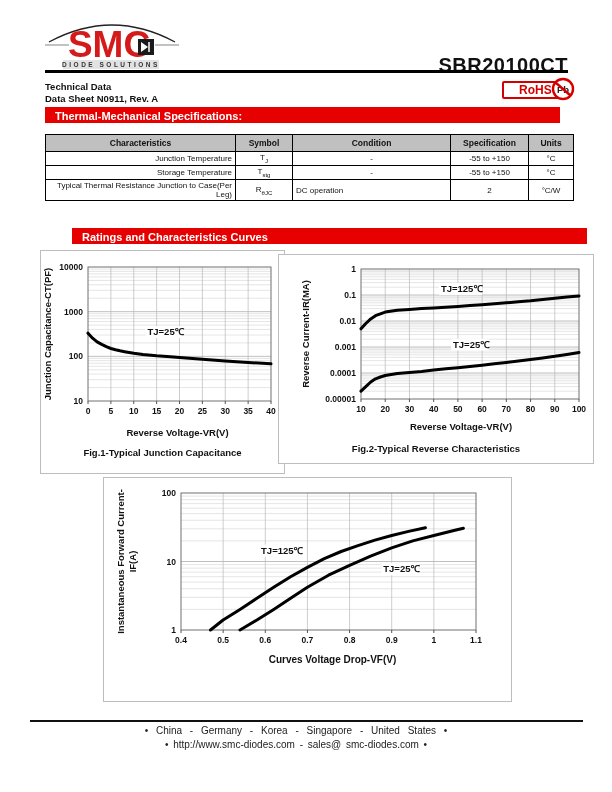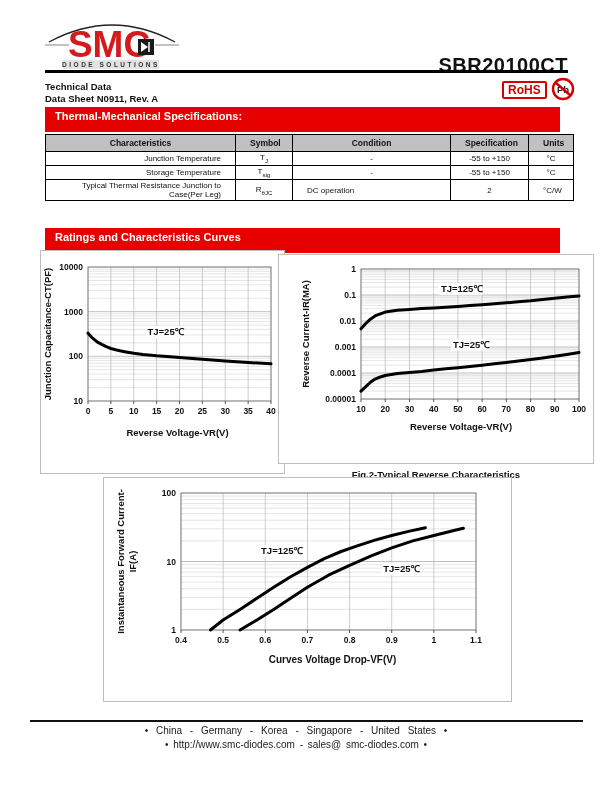--- a/index.html
+++ b/index.html
@@ -6,47 +6,47 @@
   body{
     width:612px;height:792px;background:#ffffff;position:relative;
     font-family:"Liberation Sans",sans-serif;color:#111;overflow:hidden;
   }
   .abs{position:absolute;}
   
   #product-title{right:44px;top:54px;font-size:20px;font-weight:bold;letter-spacing:.5px;}
   #header-rule{left:45px;top:70px;width:523px;height:3px;background:#000;}
   #docinfo{left:45px;top:81px;font-size:9.5px;font-weight:bold;line-height:12px;}
   #rohs-badge{left:502px;top:81px;border:2px solid var(--badge-red,#d40000);color:var(--badge-red,#d40000);
-    font-size:12px;font-weight:bold;padding:0px 4px;border-radius:2px;}
+    font-size:12px;font-weight:bold;padding:0px 15px;border-radius:2px;}
   #pb-badge{left:551px;top:77px;}
   
-  .banner{left:45px;width:515px;height:25px;background:var(--banner-red,#e60000);
+  .banner{left:45px;width:515px;height:16px;background:var(--banner-red,#e60000);
     color:#fff;font-size:11px;font-weight:bold;line-height:19px;padding-left:10px;box-sizing:border-box;}
   #banner-thermal{top:107px;}
-  #banner-ratings{top:228px;}
+  #banner-ratings{top:228px;margin-left:27px;}
   
   #spec-table{left:45px;top:134px;border-collapse:collapse;table-layout:fixed;width:528px;font-size:8px;}
-  #spec-table th,#spec-table td{border:1px solid #000;padding:1px 14px;overflow:hidden;}
+  #spec-table th,#spec-table td{border:1px solid #000;padding:1px 3px;overflow:hidden;}
   #spec-table th{background:var(--th-bg,#c0c0c0);font-size:8.5px;height:14px;}
   #spec-table td{text-align:center;height:11px;}
   #spec-table td.char{text-align:right;}
   sub{font-size:6px;}
   
   .figbox{border:1px solid #bdbdbd;background:#fff;}
   #figbox1{left:40px;top:250px;width:243px;height:222px;}
   #figbox2{left:278px;top:254px;width:314px;height:208px;z-index:2;}
   #figbox3{left:103px;top:477px;width:407px;height:223px;z-index:3;}
   .figbox svg{position:absolute;left:0;top:0;}
   svg text{font-family:"Liberation Sans",sans-serif;}
   .xlabel{position:absolute;width:100%;text-align:center;font-size:9.5px;font-weight:bold;}
   .caption{position:absolute;width:100%;text-align:center;font-size:9.5px;font-weight:bold;}
   #figbox1 .xlabel{top:176px;padding-left:30px;box-sizing:border-box;}
   #figbox1 .caption{top:196px;}
   #figbox2 .xlabel{top:166px;padding-left:50px;box-sizing:border-box;}
-  #figbox2 .caption{top:188px;margin-top:26px;}
+  #figbox2 .caption{top:188px;}
   #figbox3 .xlabel{top:176px;padding-left:50px;box-sizing:border-box;font-size:10px;}
   #figbox3 .caption{top:204px;}
   
   #footer-rule{left:30px;top:720px;width:553px;height:1.5px;background:#111;}
   .footer-line{left:0;width:592px;text-align:center;font-size:10px;color:#222;}
   #footer-line1{top:725px;word-spacing:5px;}
   #footer-line2{top:739px;word-spacing:2px;}
 </style>
 </head>
 <body>
@@ -183,20 +183,21 @@
       <text x="42" y="153" text-anchor="end" font-size="8.5" font-weight="bold" fill="#111">10</text>
       <text x="42" y="108.33333333333334" text-anchor="end" font-size="8.5" font-weight="bold" fill="#111">100</text>
       <text x="42" y="63.66666666666667" text-anchor="end" font-size="8.5" font-weight="bold" fill="#111">1000</text>
       <text x="42" y="19" text-anchor="end" font-size="8.5" font-weight="bold" fill="#111">10000</text>
       <text x="10" y="83" transform="rotate(-90 10 83)" text-anchor="middle" font-size="9.5" font-weight="bold" fill="#111">Junction Capacitance-CT(PF)</text>
       <polyline points="47.0,82.2 49.3,84.7 51.6,87.2 56.1,90.9 60.7,93.4 65.3,95.6 69.9,97.5 74.5,98.8 79.0,99.8 83.6,100.7 92.8,102.3 101.9,103.5 115.6,104.8 129.4,105.7 138.5,106.5 161.4,108.3 184.3,109.9 207.1,111.4 230.0,112.8" fill="none" stroke="#000" stroke-width="3" stroke-linejoin="round" stroke-linecap="round"></polyline>
       <rect x="104.475" y="75.0219172891884" width="37.599999999999994" height="12" fill="#fff"></rect>
       <text x="106.475" y="84.0219172891884" font-size="9.5" font-weight="bold" fill="#111">TJ=25℃</text>
     </svg>
   <div class="xlabel">Reverse Voltage-VR(V)</div>
+  <div class="caption">Fig.1-Typical Junction Capacitance</div>
 </div>
 
 <div class="abs figbox" id="figbox2">
   <svg width="314" height="162">
       <line x1="82" y1="136.1732201127365" x2="300" y2="136.1732201127365" stroke="#d4d4d4" stroke-width="0.6"></line>
       <line x1="82" y1="131.59484737728877" x2="300" y2="131.59484737728877" stroke="#d4d4d4" stroke-width="0.6"></line>
       <line x1="82" y1="128.34644022547297" x2="300" y2="128.34644022547297" stroke="#d4d4d4" stroke-width="0.6"></line>
       <line x1="82" y1="125.82677988726351" x2="300" y2="125.82677988726351" stroke="#d4d4d4" stroke-width="0.6"></line>
       <line x1="82" y1="123.76806749002526" x2="300" y2="123.76806749002526" stroke="#d4d4d4" stroke-width="0.6"></line>
       <line x1="82" y1="122.02745095962932" x2="300" y2="122.02745095962932" stroke="#d4d4d4" stroke-width="0.6"></line>

